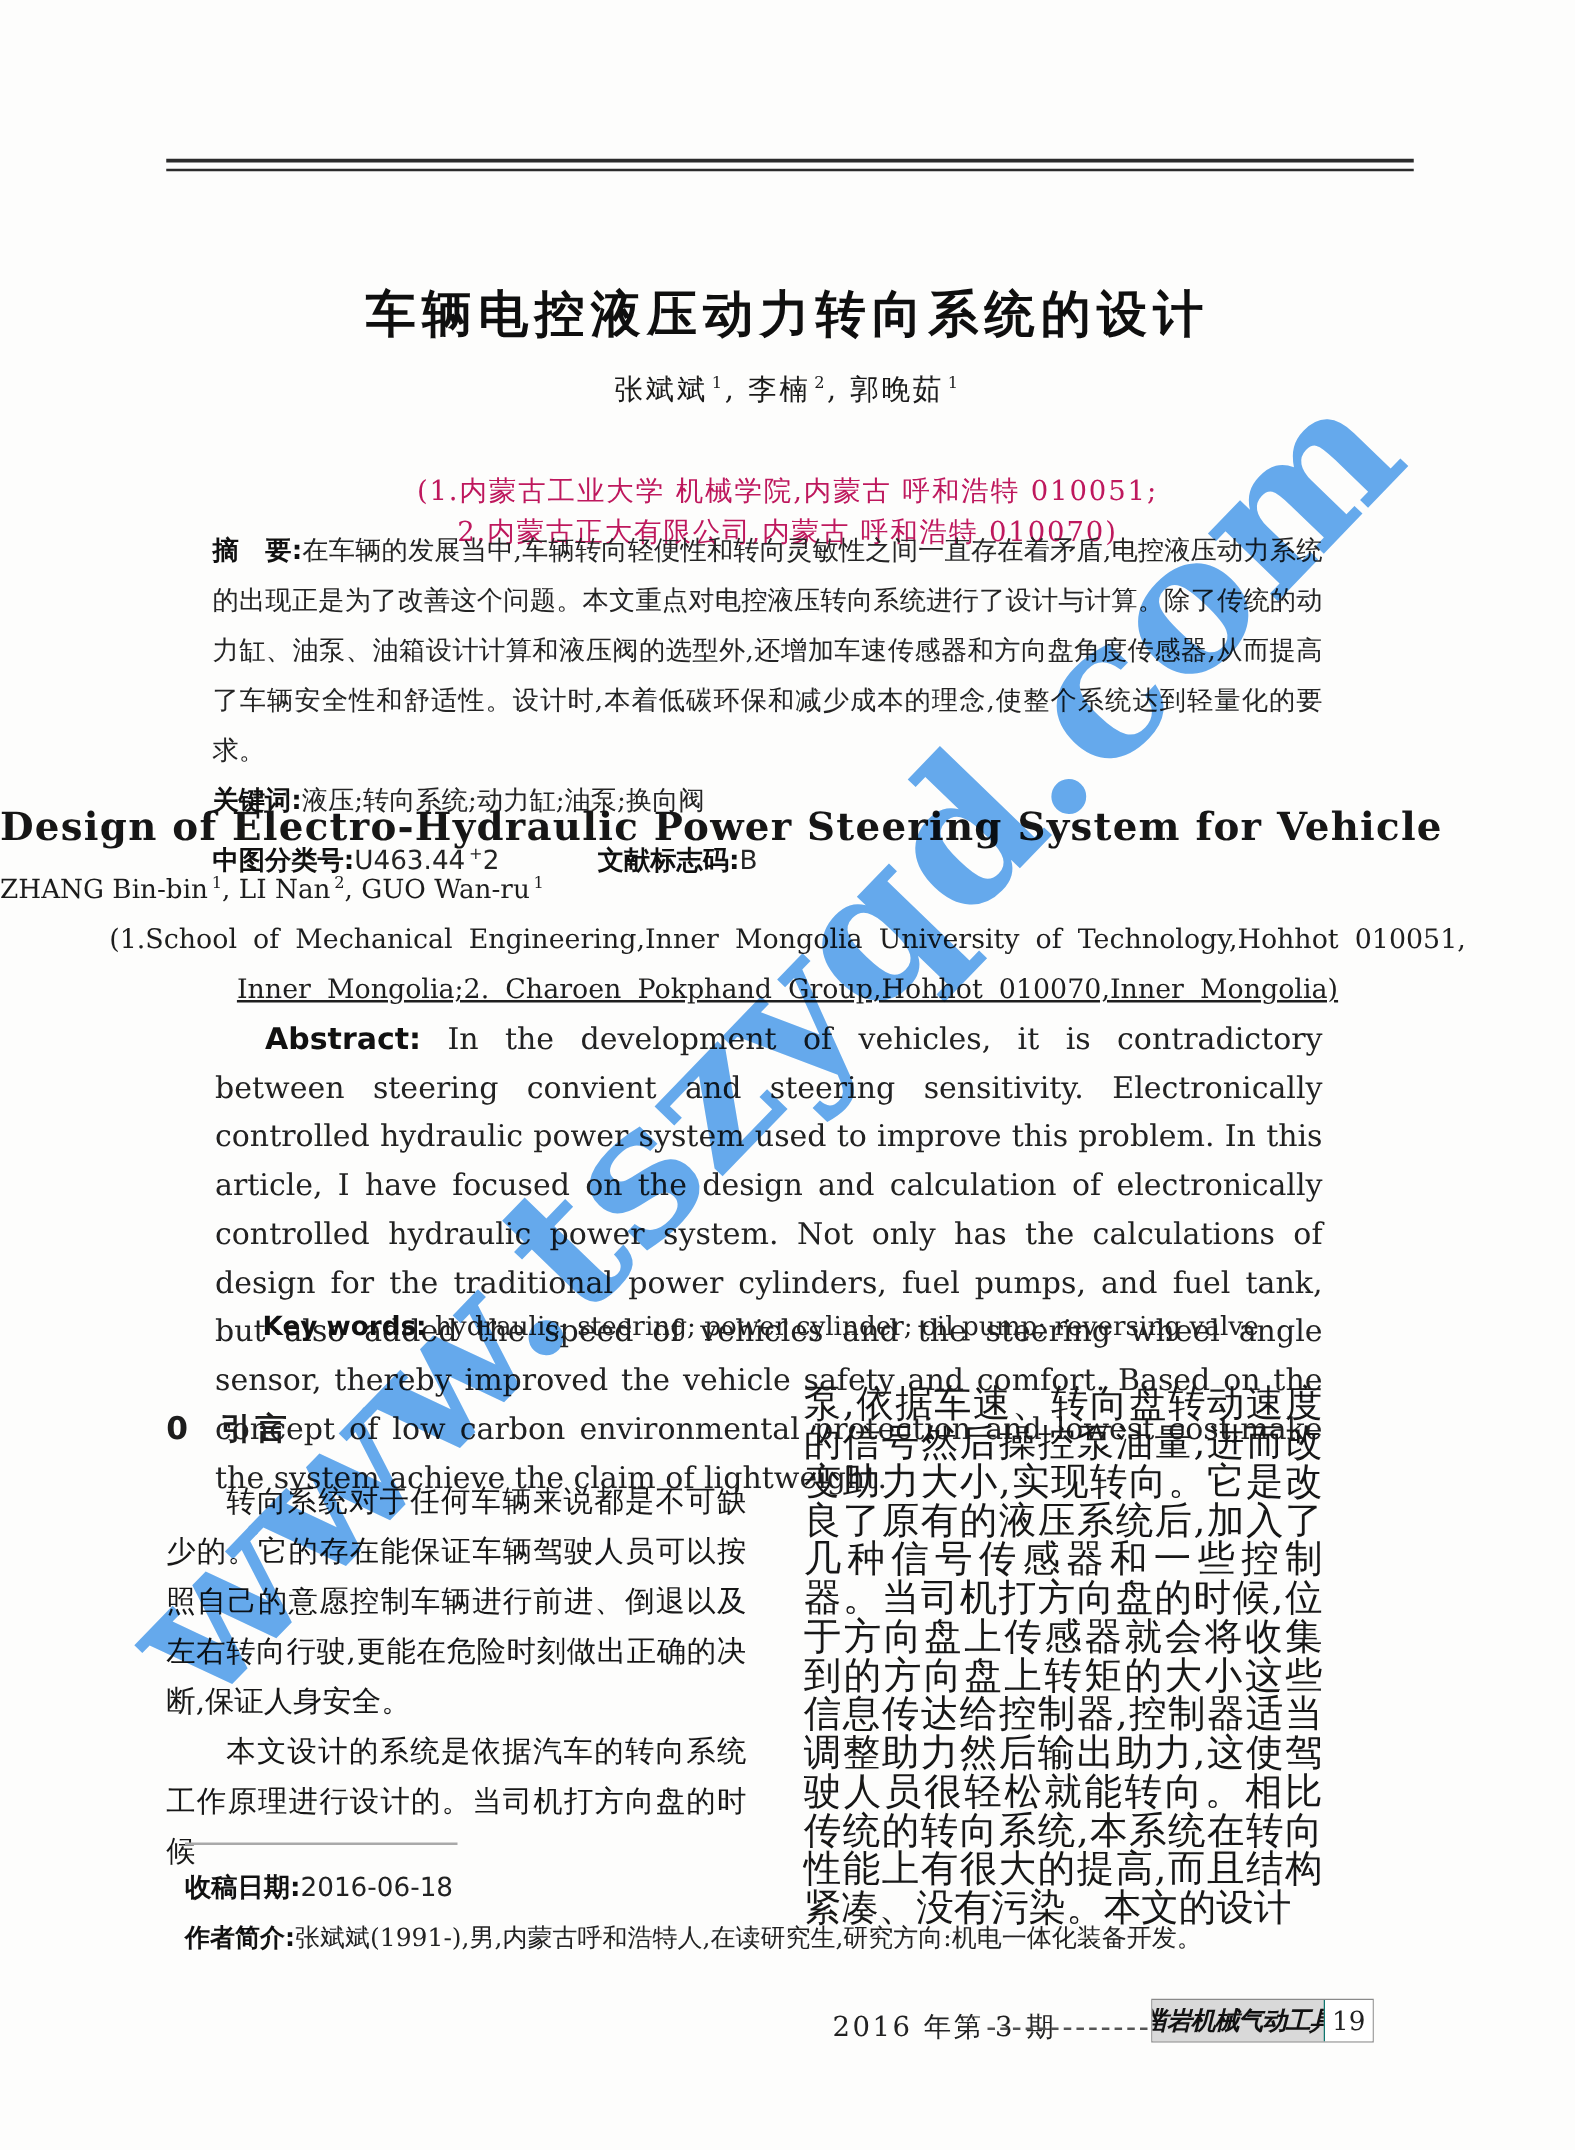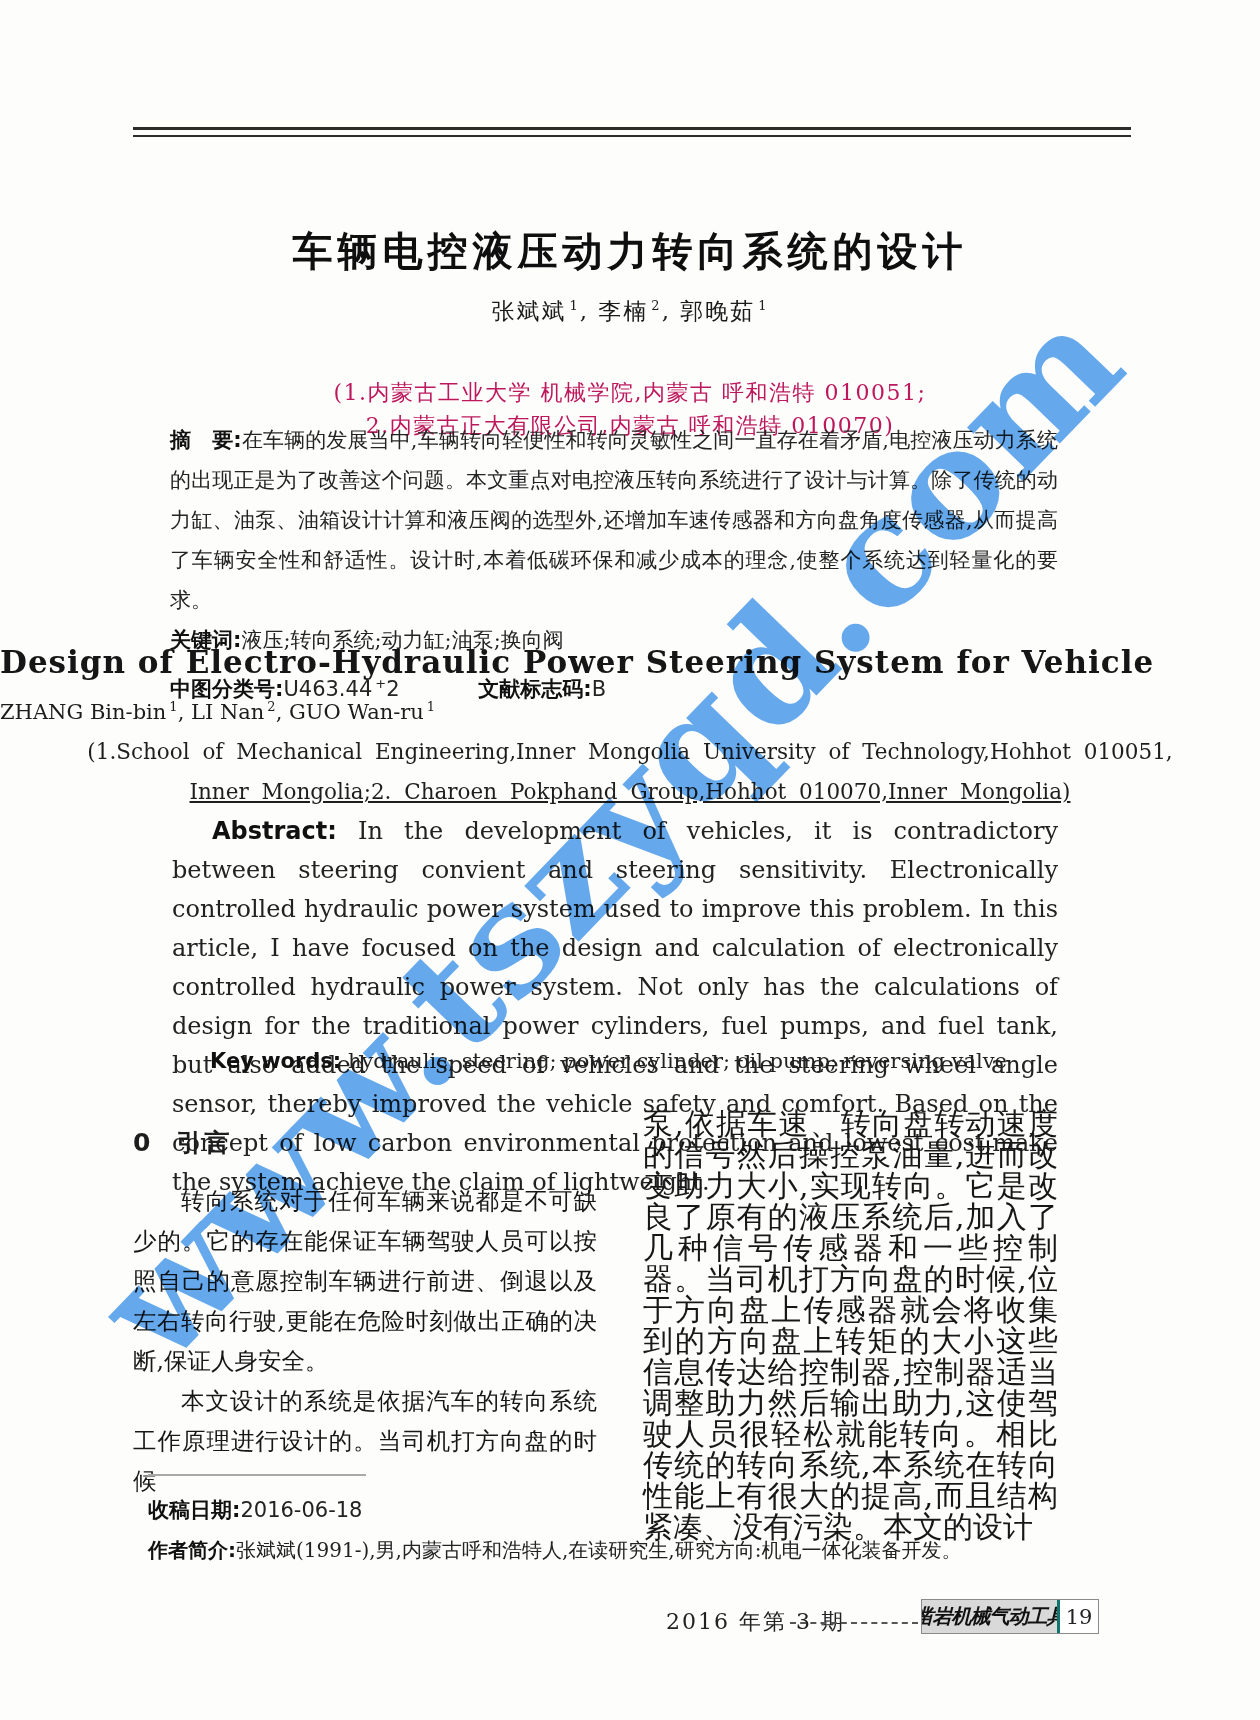--- a/index.html
+++ b/index.html
@@ -66,21 +66,21 @@
   .fn-line.bio { font-size:20px; }
   .fn-val { font-family:"DejaVu Sans", sans-serif; }
   .fn-line.bio .fn-val { font-family:"DejaVu Serif", serif; }
 
   .footer { position:absolute; top:1598px; left:0; width:100%; height:60px; font-size:22px; }
   .issue { position:absolute; left:666px; top:9px; letter-spacing:2px; color:#222; }
   .dashes { position:absolute; left:790px; top:24px; width:128px; border-top:2.5px dashed #555; }
   .logo-wrap { position:absolute; left:921px; top:1px; height:35px; display:flex; border:1px solid #8a8a8a; }
   .logo-cell {
     background:#d9d9d9; width:138px; display:flex; align-items:center; justify-content:center;
-    font-style:italic; font-weight:bold; font-size:20px; color:#111; border-right:3px solid #0f766e;
+    font-style:italic; font-weight:bold; font-size:20px; color:#111; border-right:1px solid #0f766e;
     letter-spacing:-1px; white-space:nowrap; overflow:hidden;
   }
   .pageno-cell { background:#ffffff; width:38px; display:flex; align-items:center; justify-content:center; font-size:21px; color:#222; }
 
   .watermark {
     position:absolute; left:-140px; top:745px; width:1500px; text-align:center;
     transform:rotate(-46deg);
     color:#4499ec; font-family:"DejaVu Serif", serif; font-weight:bold;
     font-size:150px; letter-spacing:2px;
     mix-blend-mode:multiply; opacity:0.82;

